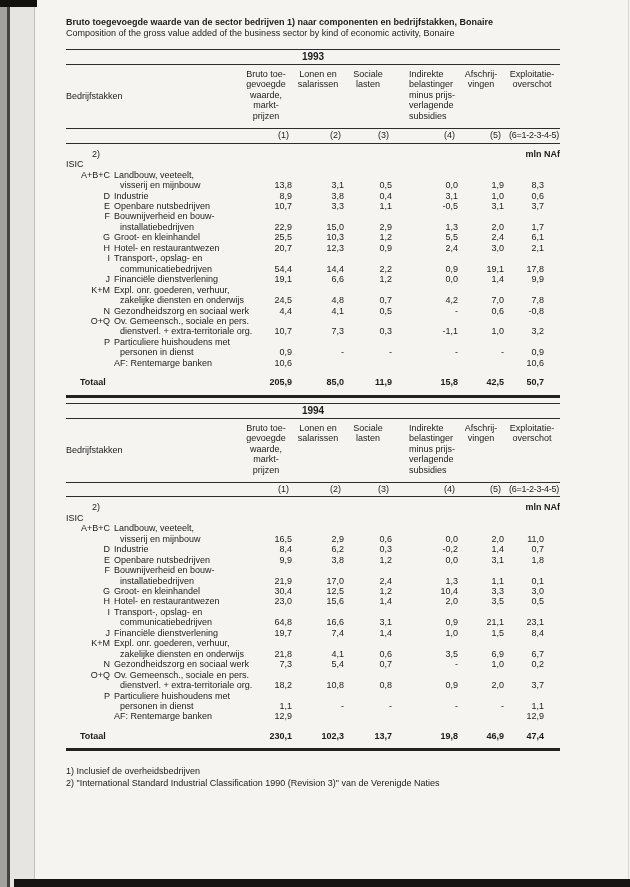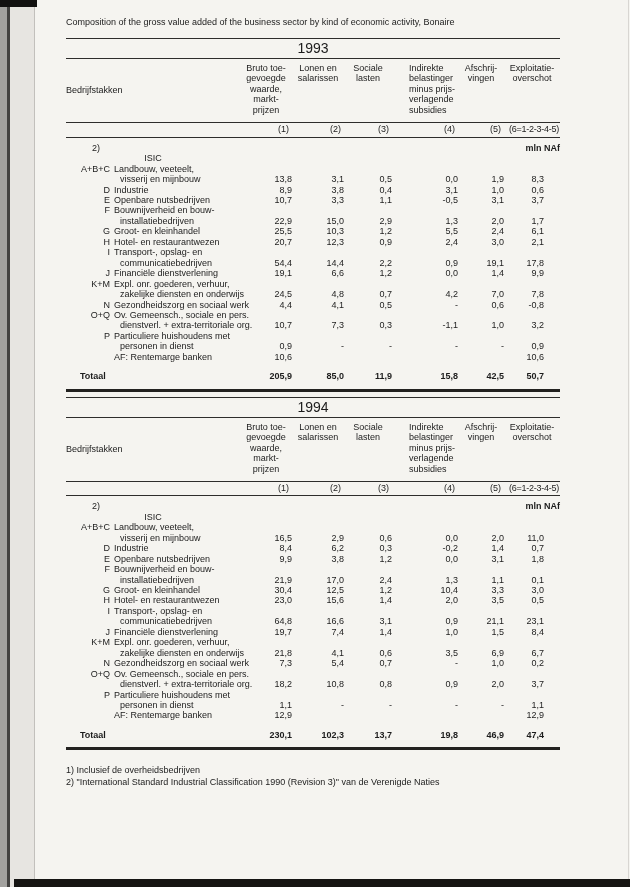--- a/index.html
+++ b/index.html
@@ -20,38 +20,38 @@
 
   .content{position:absolute;left:66px;top:0;width:494px;}
   .pagenum{margin-top:44px;text-align:center;font-size:9.5px;}
   .titleblock{margin-top:17px;line-height:11px;}
   .t-bold{font-weight:bold;}
 
   .table-block{margin-top:10px;}
   .table-block + .table-block{margin-top:5px;}
   .rule{height:1px;background:#2e2d2b;}
   .rule-thick{height:3px;background:#232220;margin-top:4px;}
-  .year{text-align:center;font-weight:normal;padding:1px 0 2px;font-size:14px;}
+  .year{text-align:center;font-weight:bold;padding:1px 0 2px;font-size:10px;}
 
   table{border-collapse:collapse;table-layout:fixed;width:494px;font-size:9px;line-height:10.45px;}
   td,th{padding:0;font-weight:normal;}
   .w-code{width:44px}.w-label{width:130px}
   .wc0{width:52px}.wc1{width:52px}.wc2{width:48px}.wc3{width:66px}.wc4{width:46px}.wc5{width:56px}
 
   thead tr.headrow th{border-bottom:1px solid #2e2d2b;margin-top:48px;}
   .bedrijf-cell{text-align:left;vertical-align:middle;}
   .colh{vertical-align:top;text-align:center;padding-top:4px;padding-bottom:7px;white-space:nowrap;}
   .colh3{text-align:left;padding-left:17px;}
   .numsrow th{border-bottom:1px solid #2e2d2b;text-align:right;padding:1px 3px 2px 0;white-space:nowrap;}
   .numsrow th.coln5{padding-right:1px;letter-spacing:-0.25px;}
 
   .unitrow td{padding-top:5px;}
   .unitnote{text-align:right;padding-right:10px;}
   .unitcell{font-weight:bold;text-align:right;padding-left:90px;}
-  .isiccell{text-align:center;}
+  .isiccell{text-align:left;}
   .codecell{text-align:right;vertical-align:top;}
   .labelcell{text-align:left;vertical-align:top;padding-left:4px;white-space:nowrap;}
   .labelcell .cont{padding-left:6px;}
   .val{text-align:right;vertical-align:bottom;white-space:nowrap;}
   .val.v5{padding-right:16px;}
   .spacerrow td{height:7px;}
   .totalrow td{font-weight:bold;padding-top:2px;padding-bottom:3px;}
   .totallabel{text-align:left;padding-left:14px;}
 
   .footnotes{margin-top:15px;line-height:11.5px;}
@@ -64,20 +64,21 @@
 <div class="scan-mid"></div>
 <div class="scan-fold"></div>
 <div class="scan-corner"></div>
 <div class="scan-right"></div>
 <div class="scan-bottom"></div>
 
 <div class="content">
 
 
   <div class="titleblock">
+    <div class="t-bold">Bruto toegevoegde waarde van de sector bedrijven 1) naar componenten en bedrijfstakken, Bonaire</div>
     <div>Composition of the gross value added of the business sector by kind of economic activity, Bonaire</div>
   </div>
 
   <section class="table-block">
     <div class="rule"></div>
     <div class="year">1993</div>
     <div class="rule"></div>
     <table>
       <colgroup>
         <col class="w-code">

